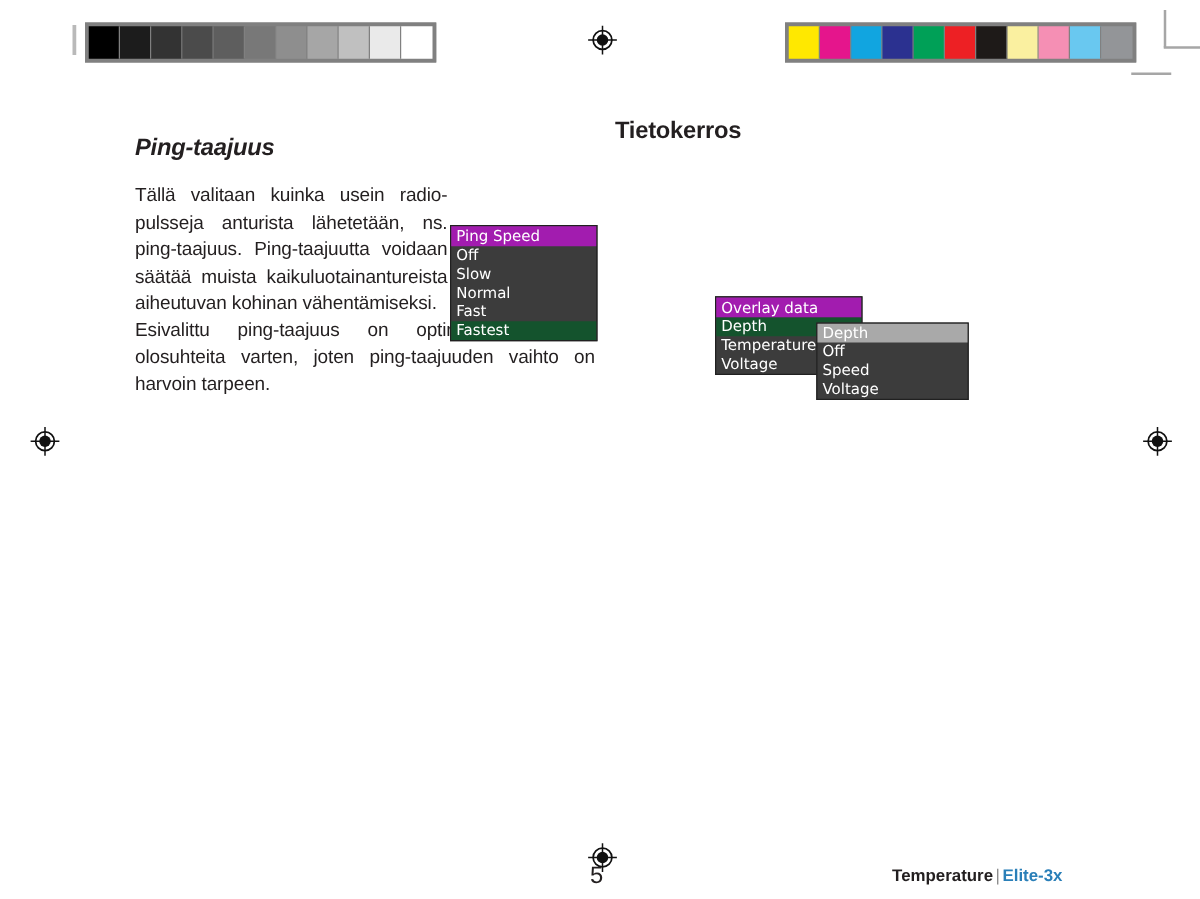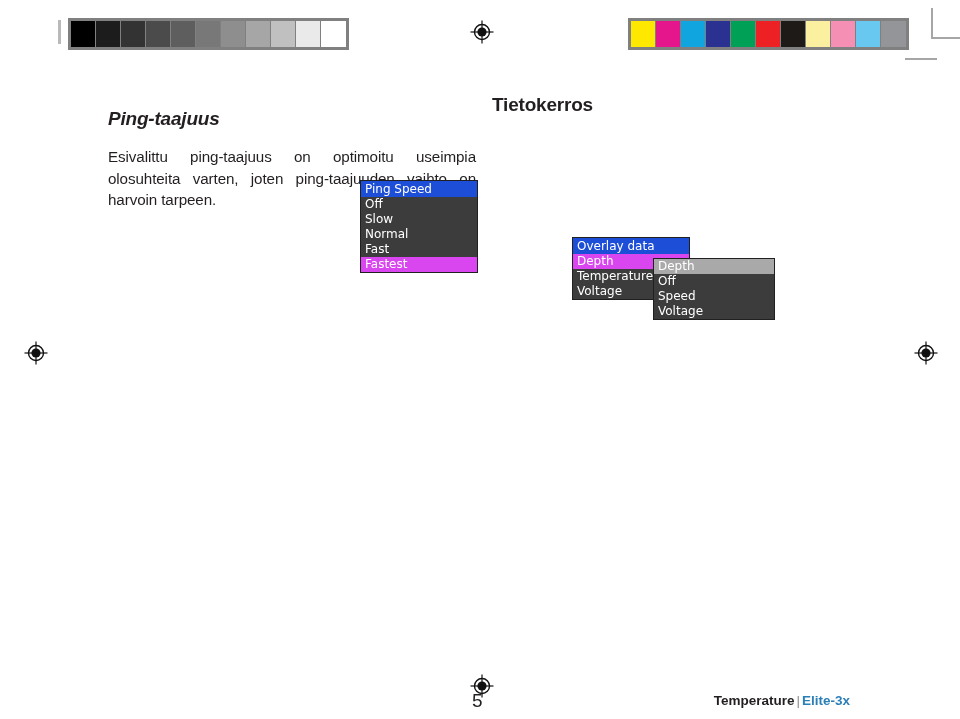--- a/index.html
+++ b/index.html
@@ -110,38 +110,38 @@
   .menu {
     position: absolute;
     font-family: "DejaVu Sans", sans-serif;
     background: #3c3c3c;
     color: #ffffff;
     border: 1px solid #202020;
     box-sizing: border-box;
     user-select: none;
   }
   .menu-title {
-    background: #1d4ed8;
+    background: #a21caf;
     color: #ffffff;
     font-size: 12px;
     line-height: 16px;
     padding: 0 4px;
     white-space: nowrap;
     overflow: hidden;
   }
   .menu-item {
     font-size: 12px;
     line-height: 15px;
     padding: 0 4px;
     white-space: nowrap;
     overflow: hidden;
     color: #ffffff;
   }
   .menu-item.selected {
-    background: #d946ef;
+    background: #14532d;
   }
   .menu-item.header-sel {
     background: #a9a9a9;
     color: #ffffff;
   }
 
   
   #ping-speed-menu {
     left: 252px;
     top: 34px;
@@ -262,20 +262,21 @@
     <line x1="1.5" y1="13" x2="24.5" y2="13" stroke="#111" stroke-width="1.2"></line>
   </svg>
 </div>
 
 <div class="page">
 
   <div class="col col-left">
     <h2 class="heading italic">Ping-taajuus</h2>
 
     <div class="wrap-left">
+      <p class="body narrow">Tällä valitaan kuinka usein radio-pulsseja anturista lähetetään, ns. ping-taajuus. Ping-taajuutta voidaan säätää muista kaikuluotainantureista aiheutuvan kohinan vähentämiseksi.</p>
 
       <div class="menu" id="ping-speed-menu">
         <div class="menu-title">Ping Speed</div>
         <div id="ping-speed-items">
             <div class="menu-item">Off</div>
             <div class="menu-item">Slow</div>
             <div class="menu-item">Normal</div>
             <div class="menu-item">Fast</div>
             <div class="menu-item selected">Fastest</div>
           </div>

